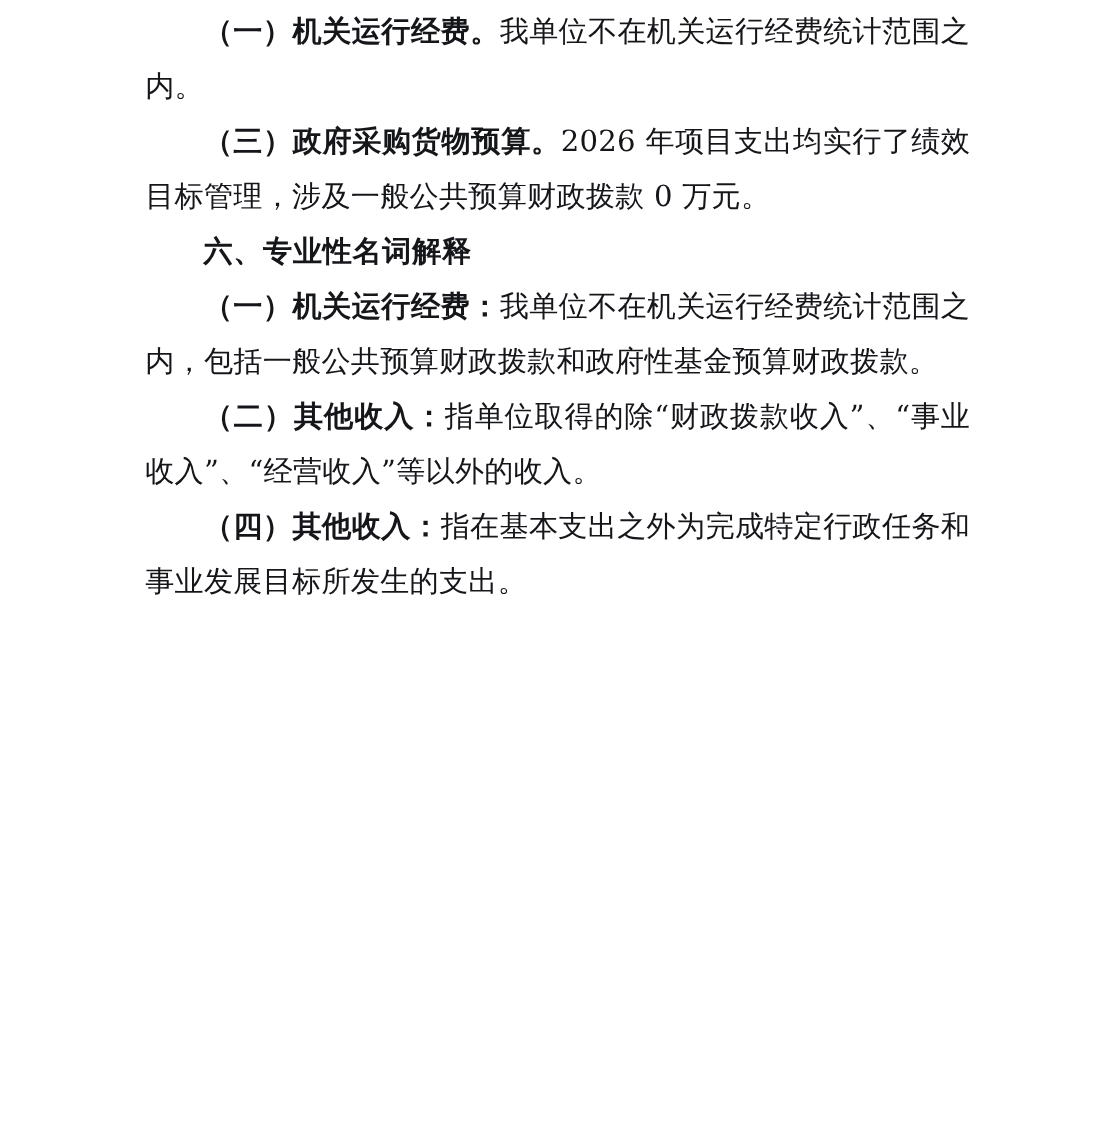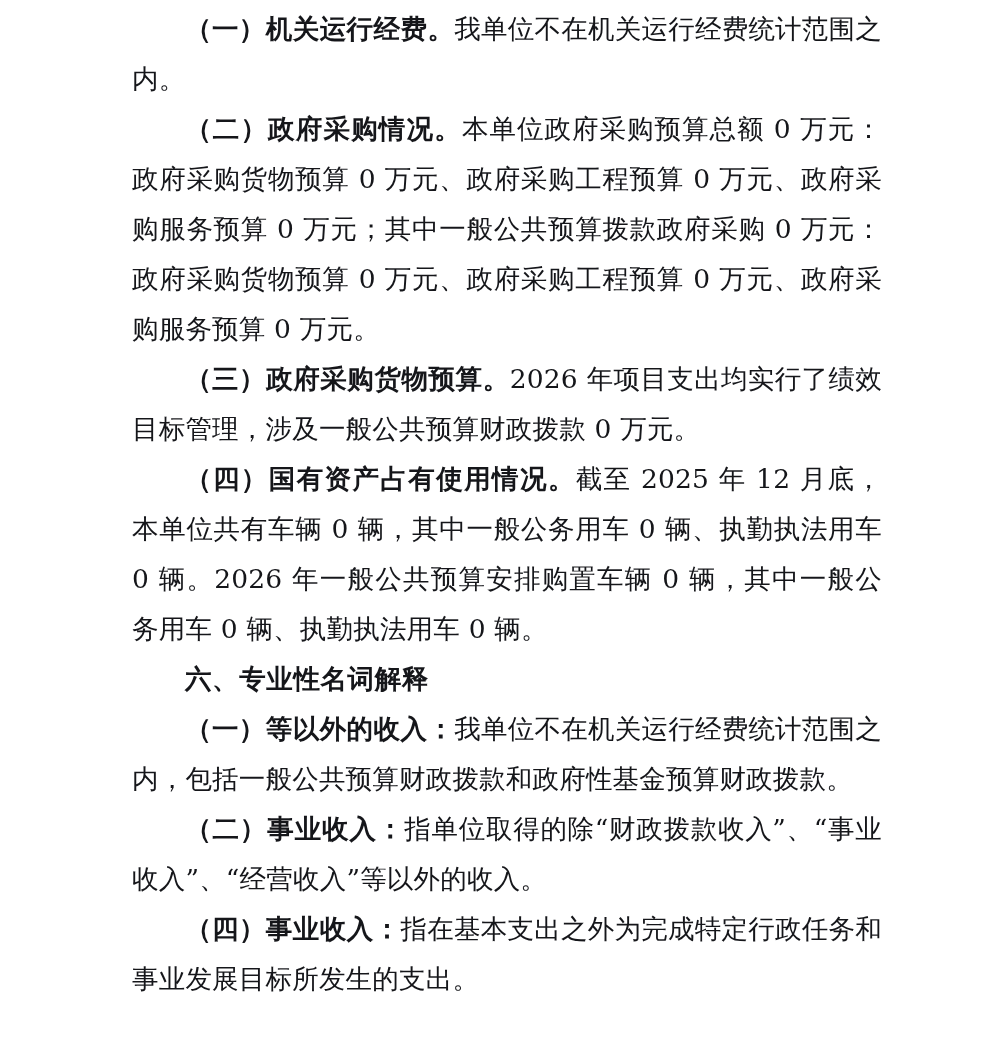--- a/index.html
+++ b/index.html
@@ -45,28 +45,26 @@
     letter-spacing: 0.4px;
   }
 </style>
 </head>
 <body>
 
 <div class="page">
 
   <p class="para"><span class="lead">（一）机关运行经费。</span><span>我单位不在机关运行经费统计范围之内。</span></p>
 
-  <p class="para"><span class="lead">（二）政府采购情况。</span><span>本单位政府采购预算总额 0 万元：政府采购货物预算 0 万元、政府采购工程预算 0 万元、政府采购服务预算 0 万元；其中一般公共预算拨款政府采购 0 万元：政府采购货物预算 0 万元、政府采购工程预算 0 万元、政府采购服务预算 0 万元。</span></p>
 
   <p class="para"><span class="lead">（三）政府采购货物预算。</span><span>2026 年项目支出均实行了绩效目标管理，涉及一般公共预算财政拨款 0 万元。</span></p>
 
-  <p class="para"><span class="lead">（四）国有资产占有使用情况。</span><span>截至 2025 年 12 月底，本单位共有车辆 0 辆，其中一般公务用车 0 辆、执勤执法用车 0 辆。2026 年一般公共预算安排购置车辆 0 辆，其中一般公务用车 0 辆、执勤执法用车 0 辆。</span></p>
 
   <h2 class="heading">六、专业性名词解释</h2>
 
-  <p class="para"><span class="lead">（一）等以外的收入：</span><span>我单位不在机关运行经费统计范围之内，包括一般公共预算财政拨款和政府性基金预算财政拨款。</span></p>
+  <p class="para"><span class="lead">（一）机关运行经费：</span><span>我单位不在机关运行经费统计范围之内，包括一般公共预算财政拨款和政府性基金预算财政拨款。</span></p>
 
-  <p class="para"><span class="lead">（二）事业收入：</span><span>指单位取得的除“财政拨款收入”、“事业收入”、“经营收入”等以外的收入。</span></p>
+  <p class="para"><span class="lead">（二）其他收入：</span><span>指单位取得的除“财政拨款收入”、“事业收入”、“经营收入”等以外的收入。</span></p>
 
 
-  <p class="para"><span class="lead">（四）事业收入：</span><span>指在基本支出之外为完成特定行政任务和事业发展目标所发生的支出。</span></p>
+  <p class="para"><span class="lead">（四）其他收入：</span><span>指在基本支出之外为完成特定行政任务和事业发展目标所发生的支出。</span></p>
 
 </div>
 
 </body></html>

